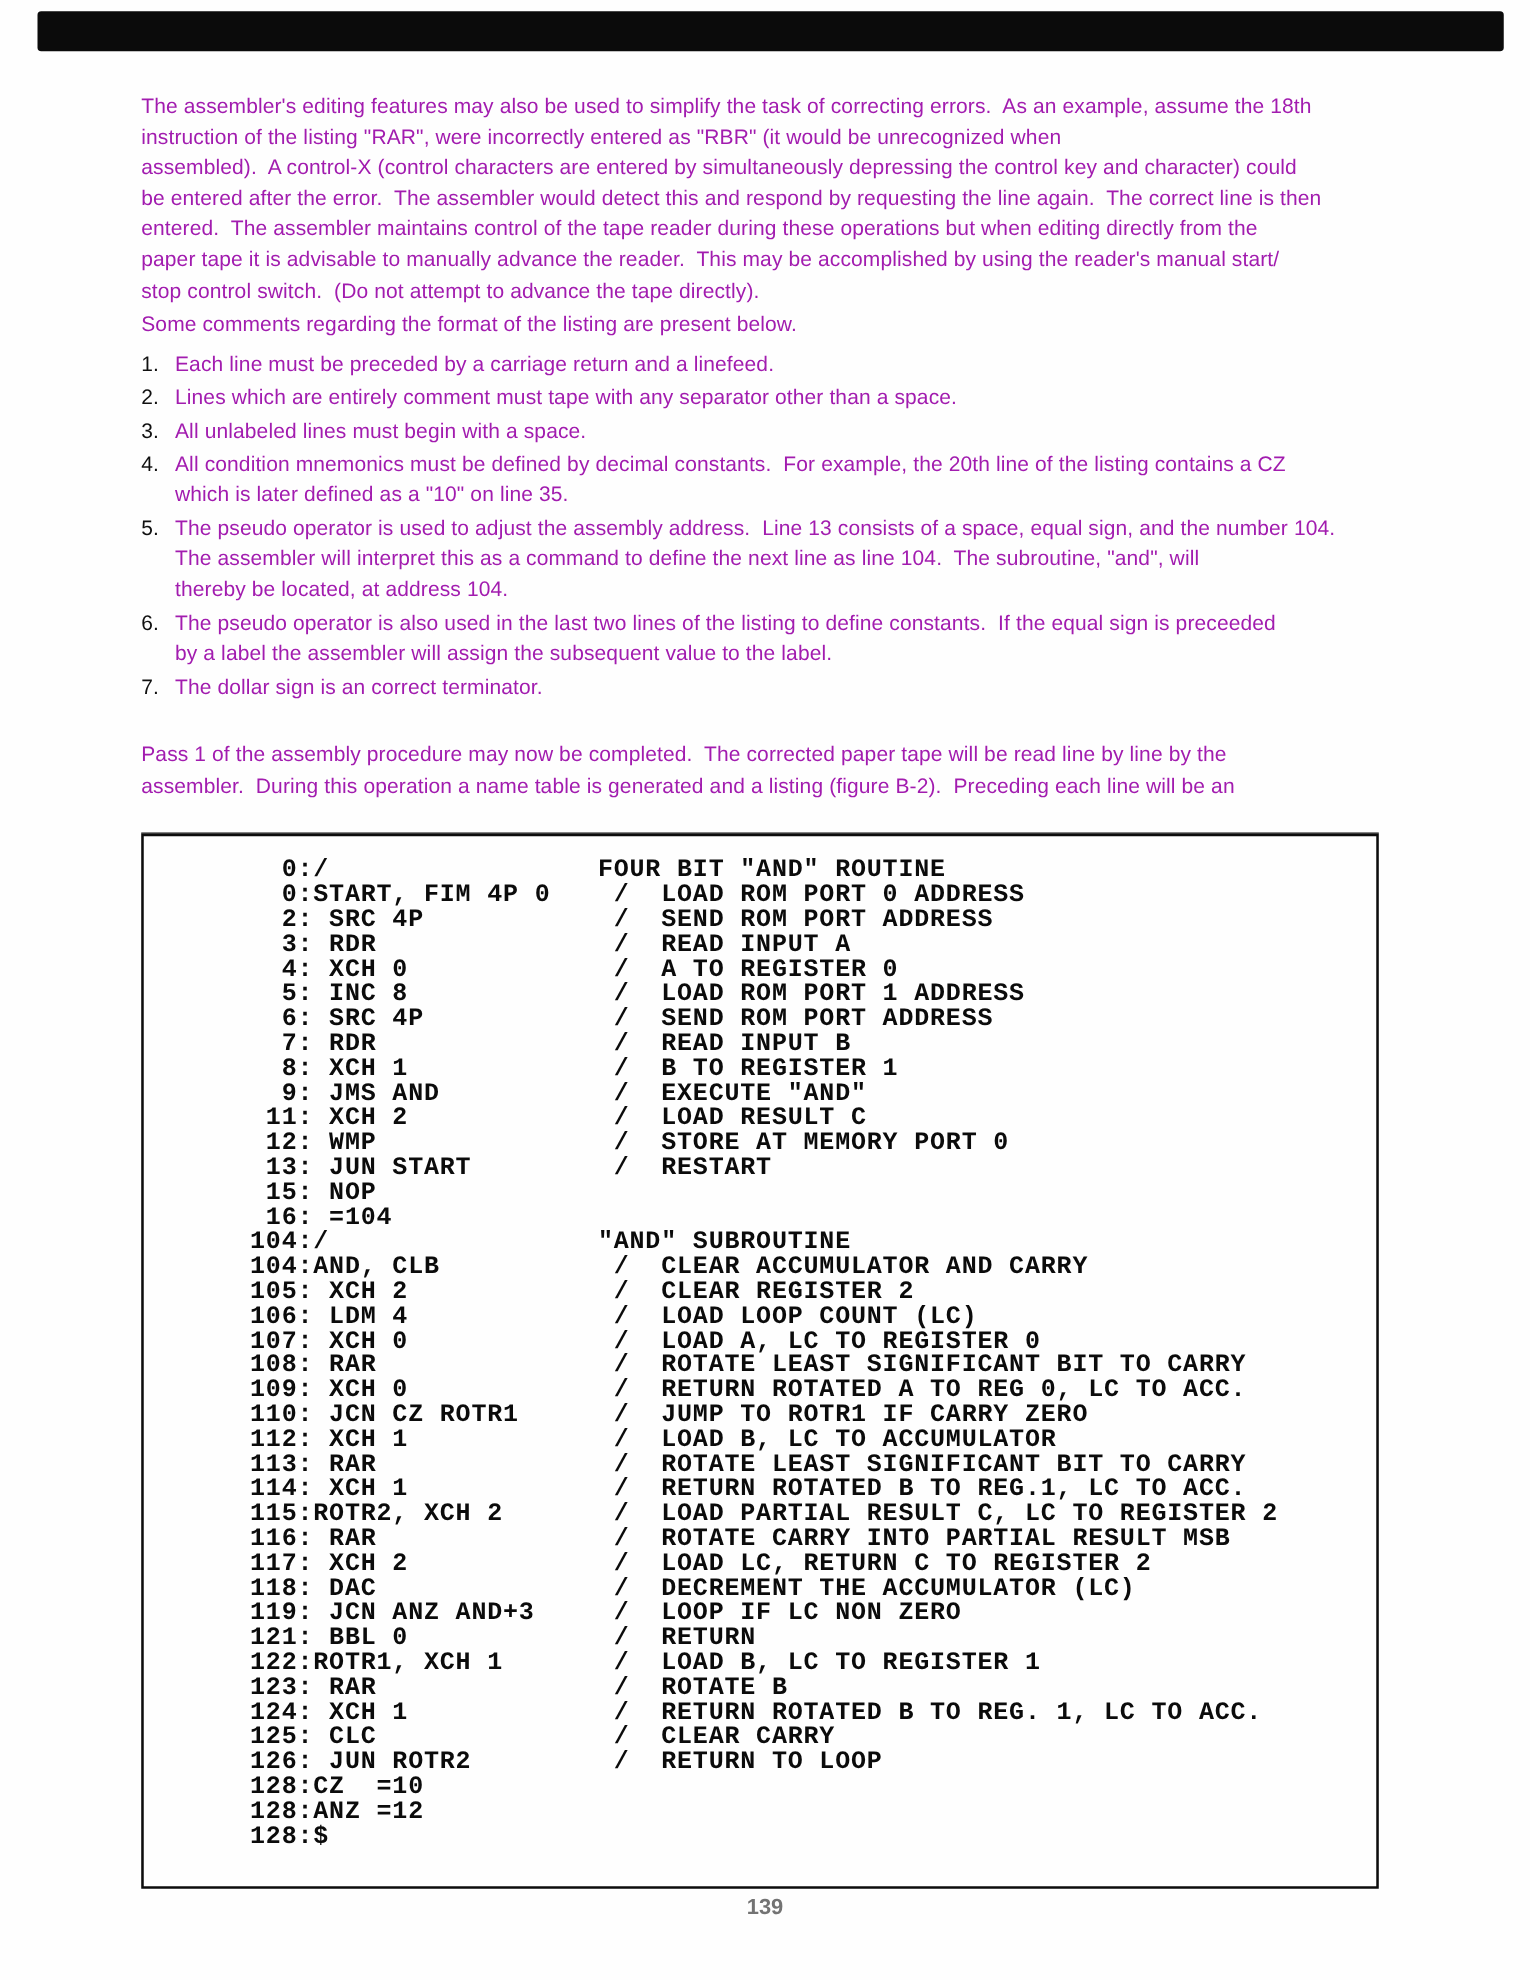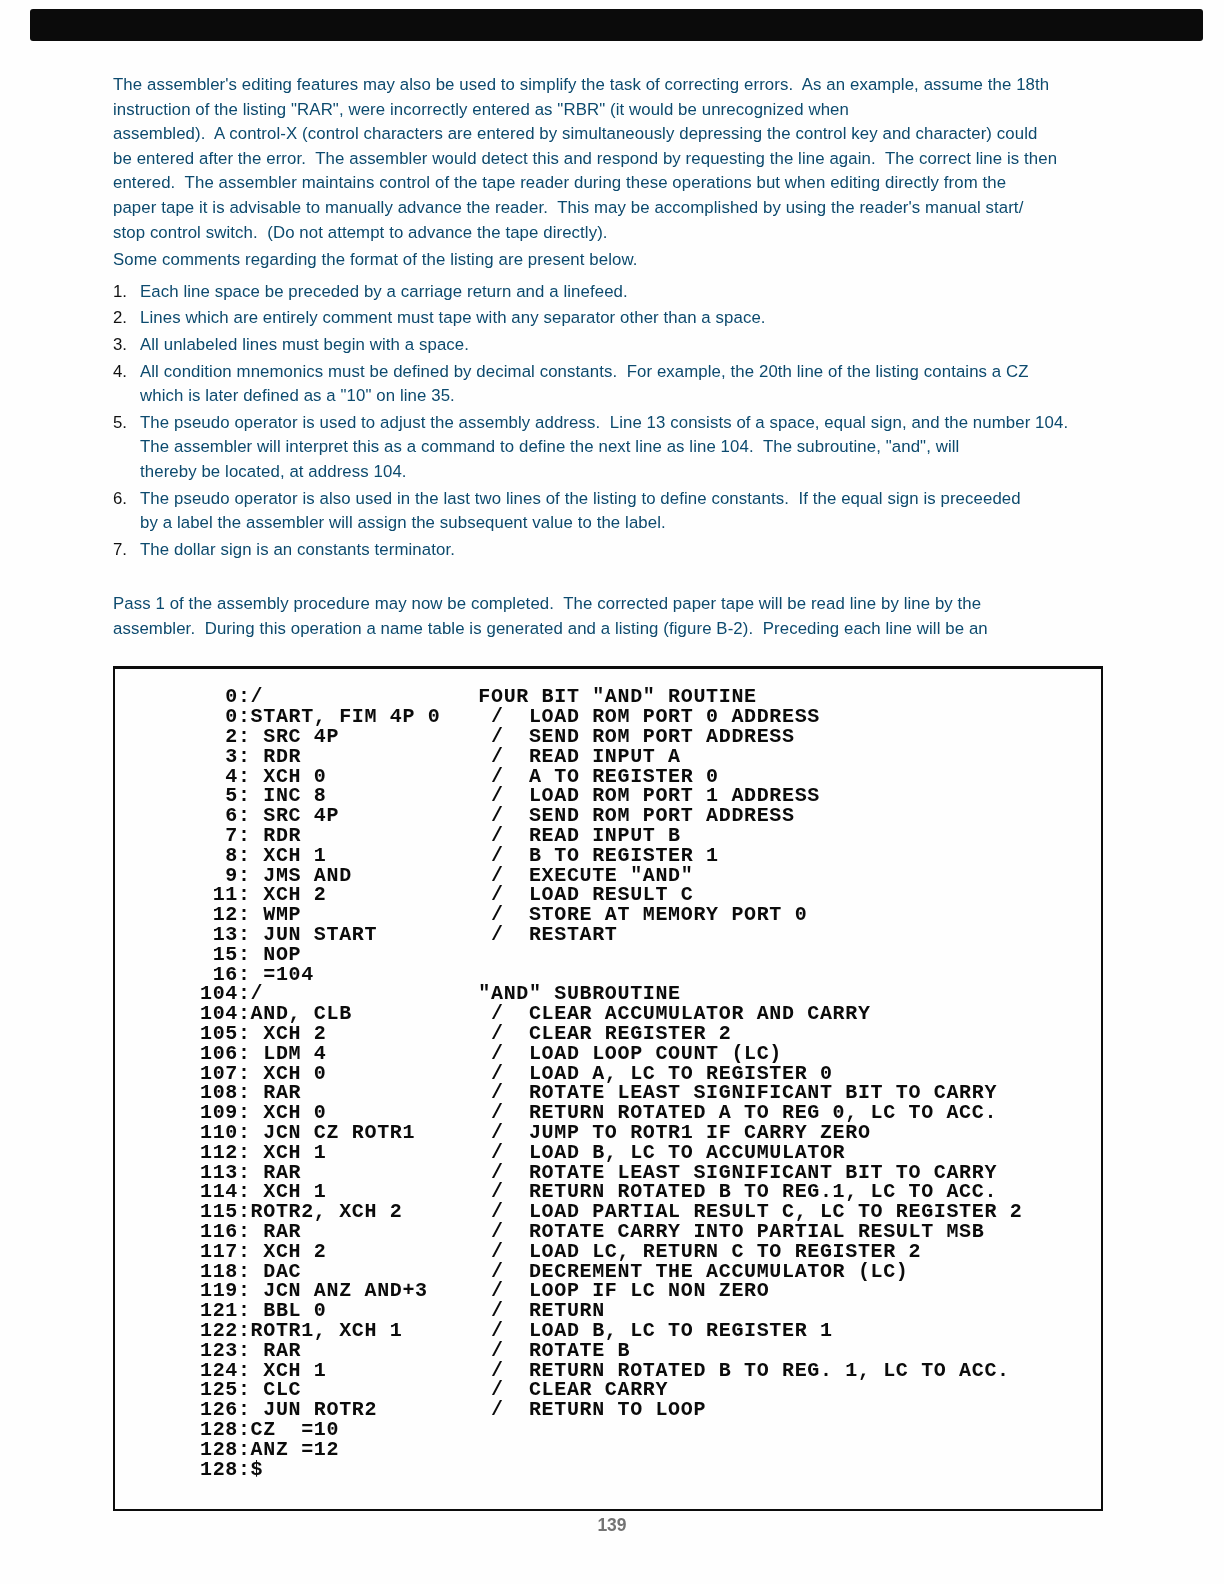--- a/index.html
+++ b/index.html
@@ -25,21 +25,21 @@
   .main {
     position: absolute;
     left: 113px;
     top: 73px;
     width: 1015px;
   }
   .body-lines {
     white-space: pre-wrap;
     font-size: 16.8px;
     line-height: 24.6px;
-    color: #0c4a6e;
+    color: #a21caf;
     letter-spacing: 0.1px;
   }
   .intro-para { }
   .comments-intro { margin-top: 3px; }
   .notes-list { margin-top: 7px; }
   .note-item {
     display: flex;
     margin-bottom: 2px;
   }
   .note-num {
@@ -104,21 +104,21 @@
 entered.  The assembler maintains control of the tape reader during these operations but when editing directly from the
 paper tape it is advisable to manually advance the reader.  This may be accomplished by using the reader's manual start/
 stop control switch.  (Do not attempt to advance the tape directly).</div>
 
     <div class="body-lines comments-intro">Some comments regarding the format of the listing are present below.</div>
 
     <div class="notes-list">
 
         <div class="note-item">
           <div class="note-num">1.</div>
-          <div class="note-text body-lines">Each line space be preceded by a carriage return and a linefeed.</div>
+          <div class="note-text body-lines">Each line must be preceded by a carriage return and a linefeed.</div>
         </div>
 
         <div class="note-item">
           <div class="note-num">2.</div>
           <div class="note-text body-lines">Lines which are entirely comment must tape with any separator other than a space.</div>
         </div>
 
         <div class="note-item">
           <div class="note-num">3.</div>
           <div class="note-text body-lines">All unlabeled lines must begin with a space.</div>
@@ -138,21 +138,21 @@
         </div>
 
         <div class="note-item">
           <div class="note-num">6.</div>
           <div class="note-text body-lines">The pseudo operator is also used in the last two lines of the listing to define constants.  If the equal sign is preceeded
 by a label the assembler will assign the subsequent value to the label.</div>
         </div>
 
         <div class="note-item">
           <div class="note-num">7.</div>
-          <div class="note-text body-lines">The dollar sign is an constants terminator.</div>
+          <div class="note-text body-lines">The dollar sign is an correct terminator.</div>
         </div>
       </div>
 
     <div class="body-lines pass1-para">Pass 1 of the assembly procedure may now be completed.  The corrected paper tape will be read line by line by the
 assembler.  During this operation a name table is generated and a listing (figure B-2).  Preceding each line will be an</div>
 
     <div class="figure-box">
       <pre class="listing-pre">  0:/                 FOUR BIT "AND" ROUTINE
   0:START, FIM 4P 0    /  LOAD ROM PORT 0 ADDRESS
   2: SRC 4P            /  SEND ROM PORT ADDRESS

